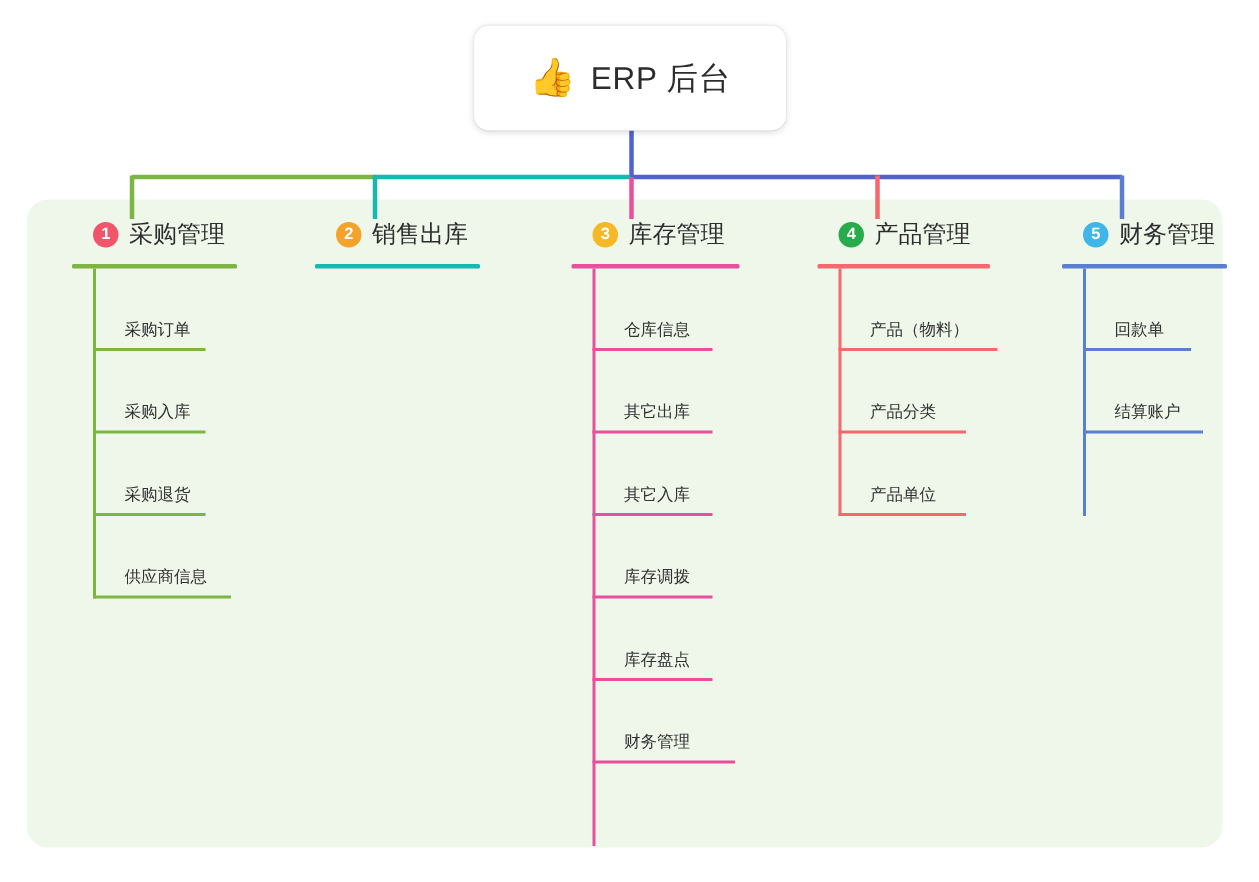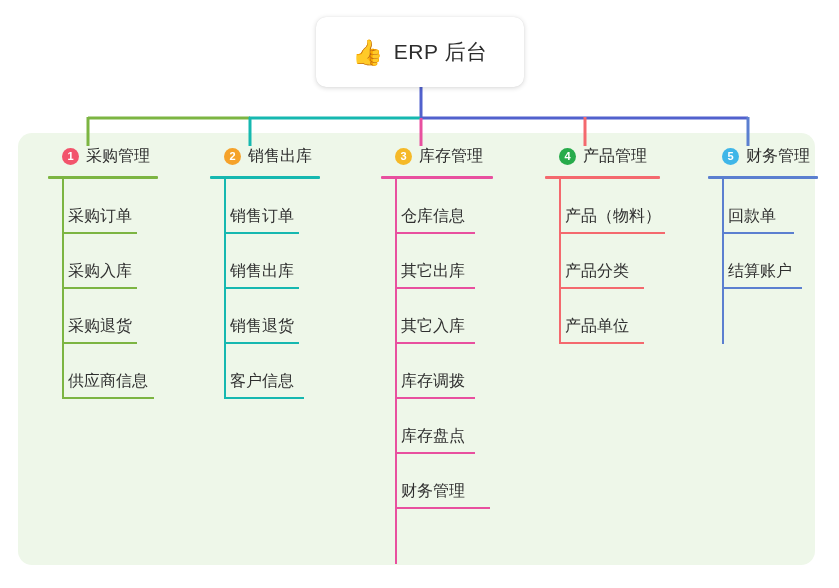--- a/index.html
+++ b/index.html
@@ -111,23 +111,23 @@
     left: 22px;
     top: 0;
     width: 2px;
   }
   .item {
     position: relative;
     height: 55px;
   }
   .item-label {
     position: absolute;
-    left: 28px;
+    left: 43px;
     bottom: 7px;
-    font-size: 16px;
+    font-size: 11px;
     color: #303030;
     white-space: nowrap;
   }
   .item-rule {
     position: absolute;
     left: 22px;
     bottom: 0;
     height: 2px;
   }
 </style>
@@ -186,39 +186,20 @@
           <div class="item-rule" style="background: rgb(124, 181, 66); width: 92px;"></div>
         </div>
       </div>
     </div>
     <div class="column" style="left: 202px;">
       <div class="col-head">
         <span class="badge" style="background: rgb(245, 162, 42);">2</span>
         <span class="col-title">销售出库</span>
       </div>
       <div class="col-rule" style="background: rgb(22, 184, 176); width: 110px; margin-left: 8px;"></div>
-      <div class="items">
-        <div class="spine" style="background: rgb(22, 184, 176); height: 220px;"></div>
-        <div class="item">
-          <span class="item-label">销售订单</span>
-          <div class="item-rule" style="background: rgb(22, 184, 176); width: 75px;"></div>
-        </div>
-        <div class="item">
-          <span class="item-label">销售出库</span>
-          <div class="item-rule" style="background: rgb(22, 184, 176); width: 75px;"></div>
-        </div>
-        <div class="item">
-          <span class="item-label">销售退货</span>
-          <div class="item-rule" style="background: rgb(22, 184, 176); width: 75px;"></div>
-        </div>
-        <div class="item">
-          <span class="item-label">客户信息</span>
-          <div class="item-rule" style="background: rgb(22, 184, 176); width: 80px;"></div>
-        </div>
-      </div>
     </div>
     <div class="column" style="left: 373px;">
       <div class="col-head">
         <span class="badge" style="background: rgb(245, 185, 40);">3</span>
         <span class="col-title">库存管理</span>
       </div>
       <div class="col-rule" style="background: rgb(232, 80, 159); width: 112px; margin-left: 8px;"></div>
       <div class="items">
         <div class="spine" style="background: rgb(232, 80, 159); height: 385px;"></div>
         <div class="item">

